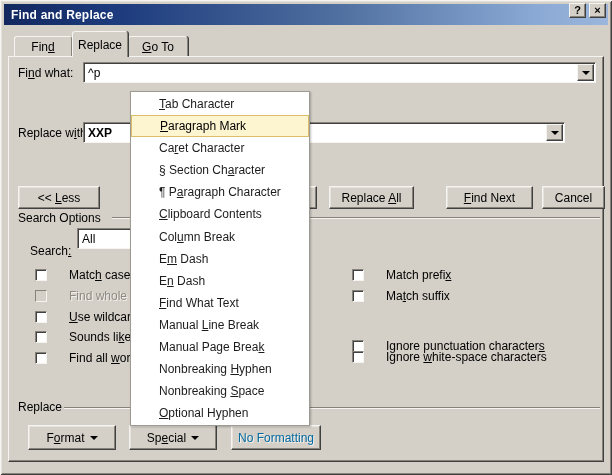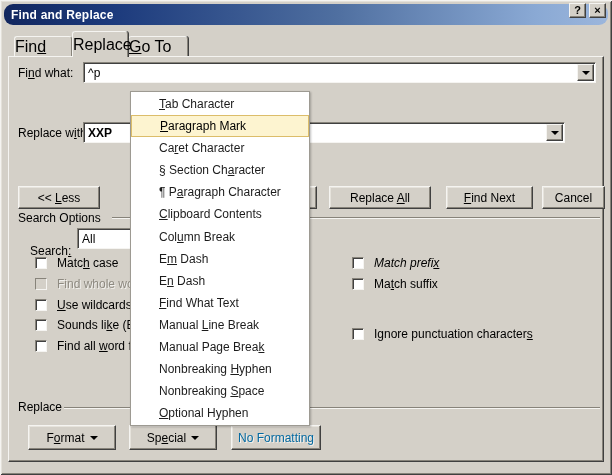--- a/index.html
+++ b/index.html
@@ -10,39 +10,39 @@
     position:relative; width:612px; height:475px; background:#d4d0c8;
     box-shadow: inset 1px 1px 0 #f5f4f1, inset -1px -1px 0 #404040,
                 inset 2px 2px 0 #e4e1da, inset -2px -2px 0 #87837a;
     overflow:hidden;
   }
 
   
   .titlebar {
     position:absolute; left:4px; top:4px; width:604px; height:21px;
     background:linear-gradient(90deg,#12275f 0%,#1c3a7c 18%,#4f6fa0 55%,#8aa9d4 88%,#9cb6dc 100%);
-    display:flex; align-items:center; padding-left:7px;border-radius:9px;
+    display:flex; align-items:center; padding-left:7px;
   }
   .titlebar .title { color:#fff; font-weight:bold; font-size:12px; letter-spacing:.2px; }
   .tb-btn {
     position:absolute; top:3px; width:17px; height:15px; background:#d4d0c8;
     border:1px solid; border-color:#f5f4f1 #404040 #404040 #f5f4f1;
     box-shadow: inset -1px -1px 0 #87837a;
     display:flex; align-items:center; justify-content:center;
     font-weight:bold; font-size:11px; color:#000; line-height:1;
   }
   .tb-help { right:26px; }
   .tb-close { right:6px; }
 
   
   .tab {
     position:absolute; background:#d4d0c8;
     border:1px solid; border-color:#f5f4f1 #87837a #d4d0c8 #f5f4f1;
     border-radius:3px 3px 0 0;
-    display:flex; align-items:center; font-size:16px;
+    display:flex; align-items:center; justify-content:center; font-size:12px;
   }
   .tab.inactive { top:36px; height:21px; border-bottom:none; }
   .tab.active { top:31px; height:26px; z-index:3; border-bottom:none;
     box-shadow: 1px 0 0 #404040; }
   .tab-find { left:14px; width:58px; }
   .tab-replace { left:72px; width:56px; }
   .tab-goto { left:128px; width:60px; box-shadow:1px 0 0 #404040; }
 
   
   .panel {
@@ -75,21 +75,21 @@
     box-shadow: inset -1px -1px 0 #87837a, inset 1px 1px 0 #e6e3dc;
     display:flex; align-items:center; justify-content:center; gap:5px;
     font-size:12px; white-space:nowrap;
   }
   .btn.disabled { color:#0369a1; text-shadow:1px 1px 0 #f2f1ee; }
 
   
   .group-line { position:absolute; height:2px; border-top:1px solid #87837a; border-bottom:1px solid #f5f4f1; }
 
   
-  .check-row { position:absolute; display:flex; align-items:center; gap:10px; white-space:nowrap; }
+  .check-row { position:absolute; display:flex; align-items:center; gap:22px; white-space:nowrap;margin-top:12px; }
   .cb {
     width:12px; height:12px; background:#fff; flex:0 0 auto;
     border:1px solid; border-color:#87837a #f5f4f1 #f5f4f1 #87837a;
     box-shadow: inset 1px 1px 0 #404040;
   }
   .check-row.disabled { color:#8e8a81; text-shadow:1px 1px 0 #f2f1ee; }
   .check-row.disabled .cb { background:#d4d0c8; box-shadow:none; }
 
   
   .menu {
@@ -143,21 +143,21 @@
     <span>XXP</span>
     <div class="combo-arrow">
       <span class="tri"></span>
     </div>
   </div>
 
   <div class="btn" style="left:18px; top:186px; width:82px; height:23px;">
     <span>&lt;&lt; <u>L</u>ess</span>
   </div>
   <div class="btn" style="left:230px; top:186px; width:87px; height:23px;"></div>
-  <div class="btn" style="left:329px; top:186px; width:102px; height:23px;justify-content:center;">
+  <div class="btn" style="left:329px; top:186px; width:85px; height:23px;justify-content:center;">
     <span>Replace <u>A</u>ll</span>
   </div>
   <div class="btn" style="left:446px; top:186px; width:87px; height:23px;">
     <span><u>F</u>ind Next</span>
   </div>
   <div class="btn" style="left:542px; top:186px; width:63px; height:23px;">
     <span>Cancel</span>
   </div>
 
   <span class="lbl" style="left:18px; top:211px;">Search Options</span>
@@ -185,31 +185,35 @@
   </div>
   <div class="check-row" style="left:35px; top:318px;">
     <span class="cb"></span>
     <span>Sounds li<u>k</u>e (English)</span>
   </div>
   <div class="check-row" style="left:35px; top:339px;">
     <span class="cb"></span>
     <span>Find all <u>w</u>ord forms (English)</span>
   </div>
 
-  <div class="check-row" style="left:352px; top:256px;font-style:italic;">
+  <div class="check-row" style="left:352px; top:256px;">
     <span class="cb"></span>
     <span>Match prefi<u>x</u></span>
   </div>
   <div class="check-row" style="left:352px; top:277px;">
     <span class="cb"></span>
     <span>Ma<u>t</u>ch suffix</span>
   </div>
   <div class="check-row" style="left:352px; top:327px;">
     <span class="cb"></span>
     <span>Ignore punctuation character<u>s</u></span>
+  </div>
+  <div class="check-row" style="left:352px; top:338px;">
+    <span class="cb"></span>
+    <span>Ignore <u>w</u>hite-space characters</span>
   </div>
 
   <span class="lbl" style="left:18px; top:400px;">Replace</span>
   <div class="group-line" style="left:64px; top:407px; width:536px;"></div>
 
   <div class="btn" style="left:28px; top:425px; width:88px; height:25px;">
     <span>F<u>o</u>rmat</span>
     <span class="tri"></span>
   </div>
   <div class="btn" style="left:129px; top:425px; width:88px; height:25px;">

